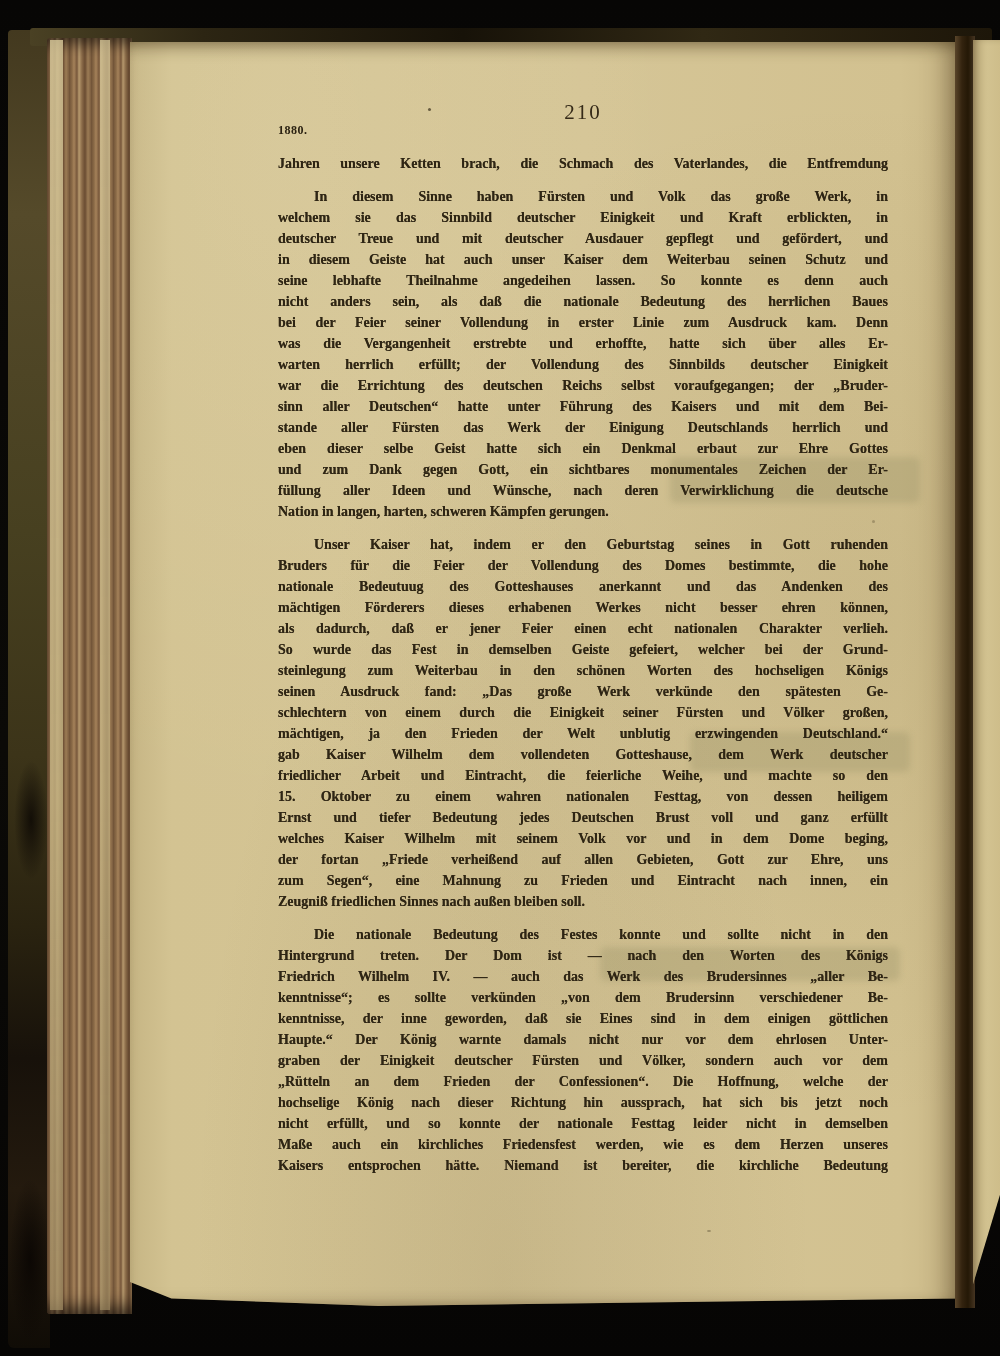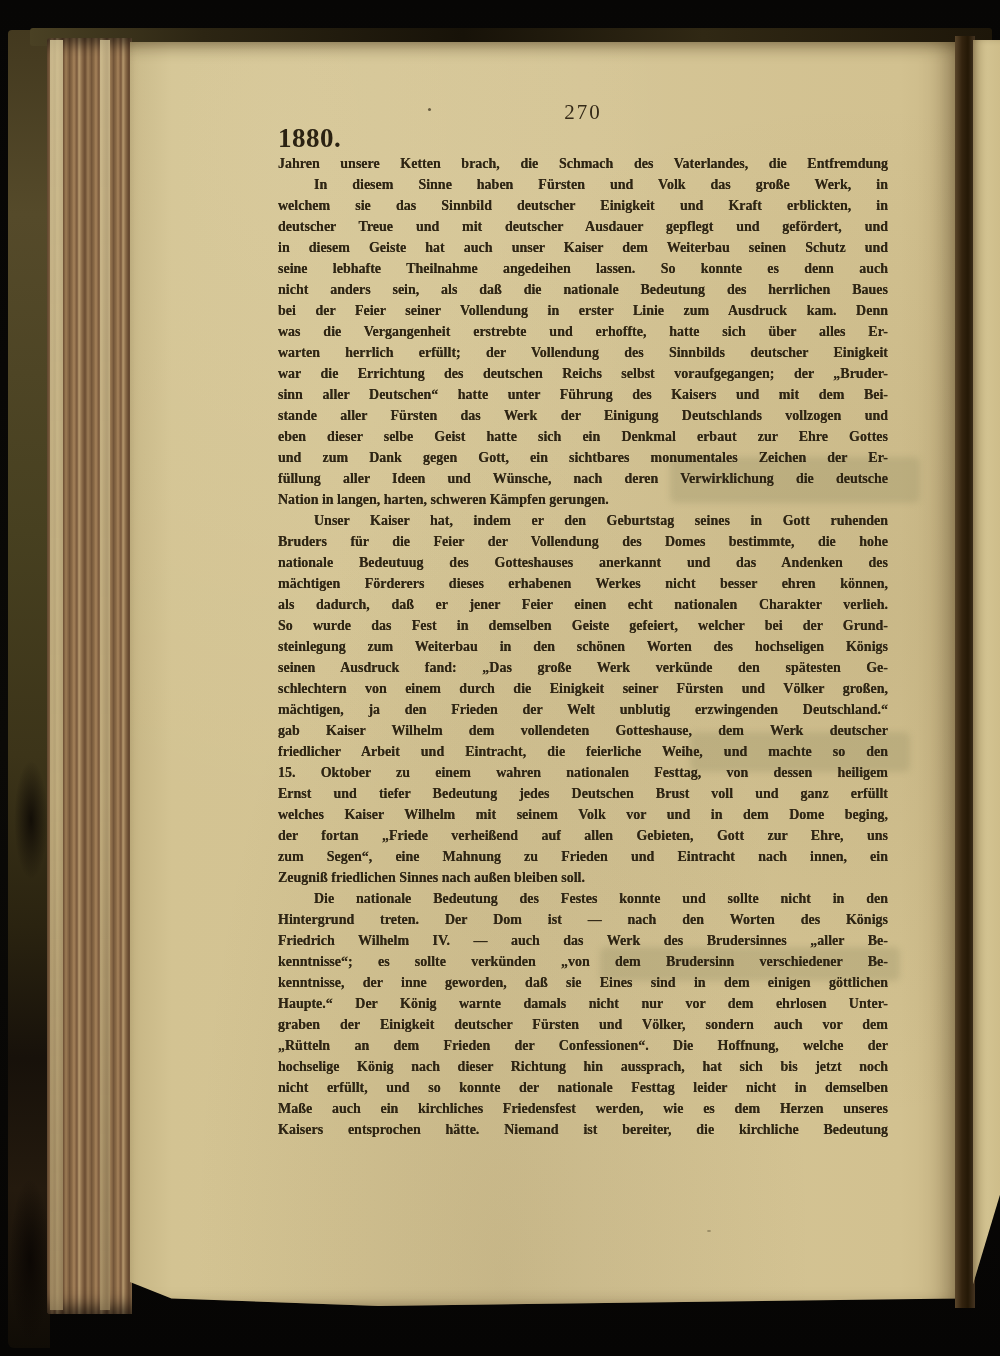--- a/index.html
+++ b/index.html
@@ -79,33 +79,33 @@
   .speck.p1{left:298px; top:66px; width:3px; height:3px;}
   .speck.p2{left:577px; top:1188px; width:4px; height:2px; opacity:.5;}
   .speck.p3{left:742px; top:478px; width:3px; height:3px; opacity:.4;}
   
   .page-number{
     position:absolute; left:148px; top:58px; width:610px;
     text-align:center; font-size:21px; letter-spacing:2px; color:#352a18;
   }
   .year-heading{
     position:absolute; left:148px; top:81px;
-    font-size:27px; font-weight:bold; color:#2b2212; letter-spacing:.5px;
+    font-size:12px; font-weight:bold; color:#2b2212; letter-spacing:.5px;
   }
   .body-text{
     position:absolute; left:148px; top:111px; width:610px;
     font-size:14px; font-weight:bold; color:#2e2514;
     text-shadow:0 0 .5px rgba(46,37,20,.7);
   }
   .line{
     height:21px; line-height:21px; overflow:hidden;
     text-align:justify; text-align-last:justify; white-space:nowrap;
   }
   .line.flush{text-align-last:left;}
-  .line.indent{text-indent:36px;}
+  .line.indent{text-indent:36px;margin-top:12px;}
 </style>
 </head>
 <body>
 
 <div class="photo">
   <div class="cover-edge">
     <div class="cover-stain s1"></div>
     <div class="cover-stain s2"></div>
   </div>
   <div class="top-edge"></div>
@@ -115,36 +115,36 @@
 
   <div class="main-page">
     <div class="ghost">1880.</div>
     <div class="smudge m1"></div>
     <div class="smudge m2"></div>
     <div class="smudge m3"></div>
     <div class="speck p1"></div>
     <div class="speck p2"></div>
     <div class="speck p3"></div>
 
-    <div class="page-number">270</div>
+    <div class="page-number">210</div>
     <div class="year-heading">1880.</div>
     <div class="body-text">
         <div class="line">Jahren unsere Ketten brach, die Schmach des Vaterlandes, die Entfremdung</div>
         <div class="line indent">In diesem Sinne haben Fürsten und Volk das große Werk, in</div>
         <div class="line">welchem sie das Sinnbild deutscher Einigkeit und Kraft erblickten, in</div>
         <div class="line">deutscher Treue und mit deutscher Ausdauer gepflegt und gefördert, und</div>
         <div class="line">in diesem Geiste hat auch unser Kaiser dem Weiterbau seinen Schutz und</div>
         <div class="line">seine lebhafte Theilnahme angedeihen lassen. So konnte es denn auch</div>
         <div class="line">nicht anders sein, als daß die nationale Bedeutung des herrlichen Baues</div>
         <div class="line">bei der Feier seiner Vollendung in erster Linie zum Ausdruck kam. Denn</div>
         <div class="line">was die Vergangenheit erstrebte und erhoffte, hatte sich über alles Er-</div>
         <div class="line">warten herrlich erfüllt; der Vollendung des Sinnbilds deutscher Einigkeit</div>
         <div class="line">war die Errichtung des deutschen Reichs selbst voraufgegangen; der „Bruder-</div>
         <div class="line">sinn aller Deutschen“ hatte unter Führung des Kaisers und mit dem Bei-</div>
-        <div class="line">stande aller Fürsten das Werk der Einigung Deutschlands vollzogen und</div>
+        <div class="line">stande aller Fürsten das Werk der Einigung Deutschlands herrlich und</div>
         <div class="line">eben dieser selbe Geist hatte sich ein Denkmal erbaut zur Ehre Gottes</div>
         <div class="line">und zum Dank gegen Gott, ein sichtbares monumentales Zeichen der Er-</div>
         <div class="line">füllung aller Ideen und Wünsche, nach deren Verwirklichung die deutsche</div>
         <div class="line flush">Nation in langen, harten, schweren Kämpfen gerungen.</div>
         <div class="line indent">Unser Kaiser hat, indem er den Geburtstag seines in Gott ruhenden</div>
         <div class="line">Bruders für die Feier der Vollendung des Domes bestimmte, die hohe</div>
         <div class="line">nationale Bedeutuug des Gotteshauses anerkannt und das Andenken des</div>
         <div class="line">mächtigen Förderers dieses erhabenen Werkes nicht besser ehren können,</div>
         <div class="line">als dadurch, daß er jener Feier einen echt nationalen Charakter verlieh.</div>
         <div class="line">So wurde das Fest in demselben Geiste gefeiert, welcher bei der Grund-</div>

